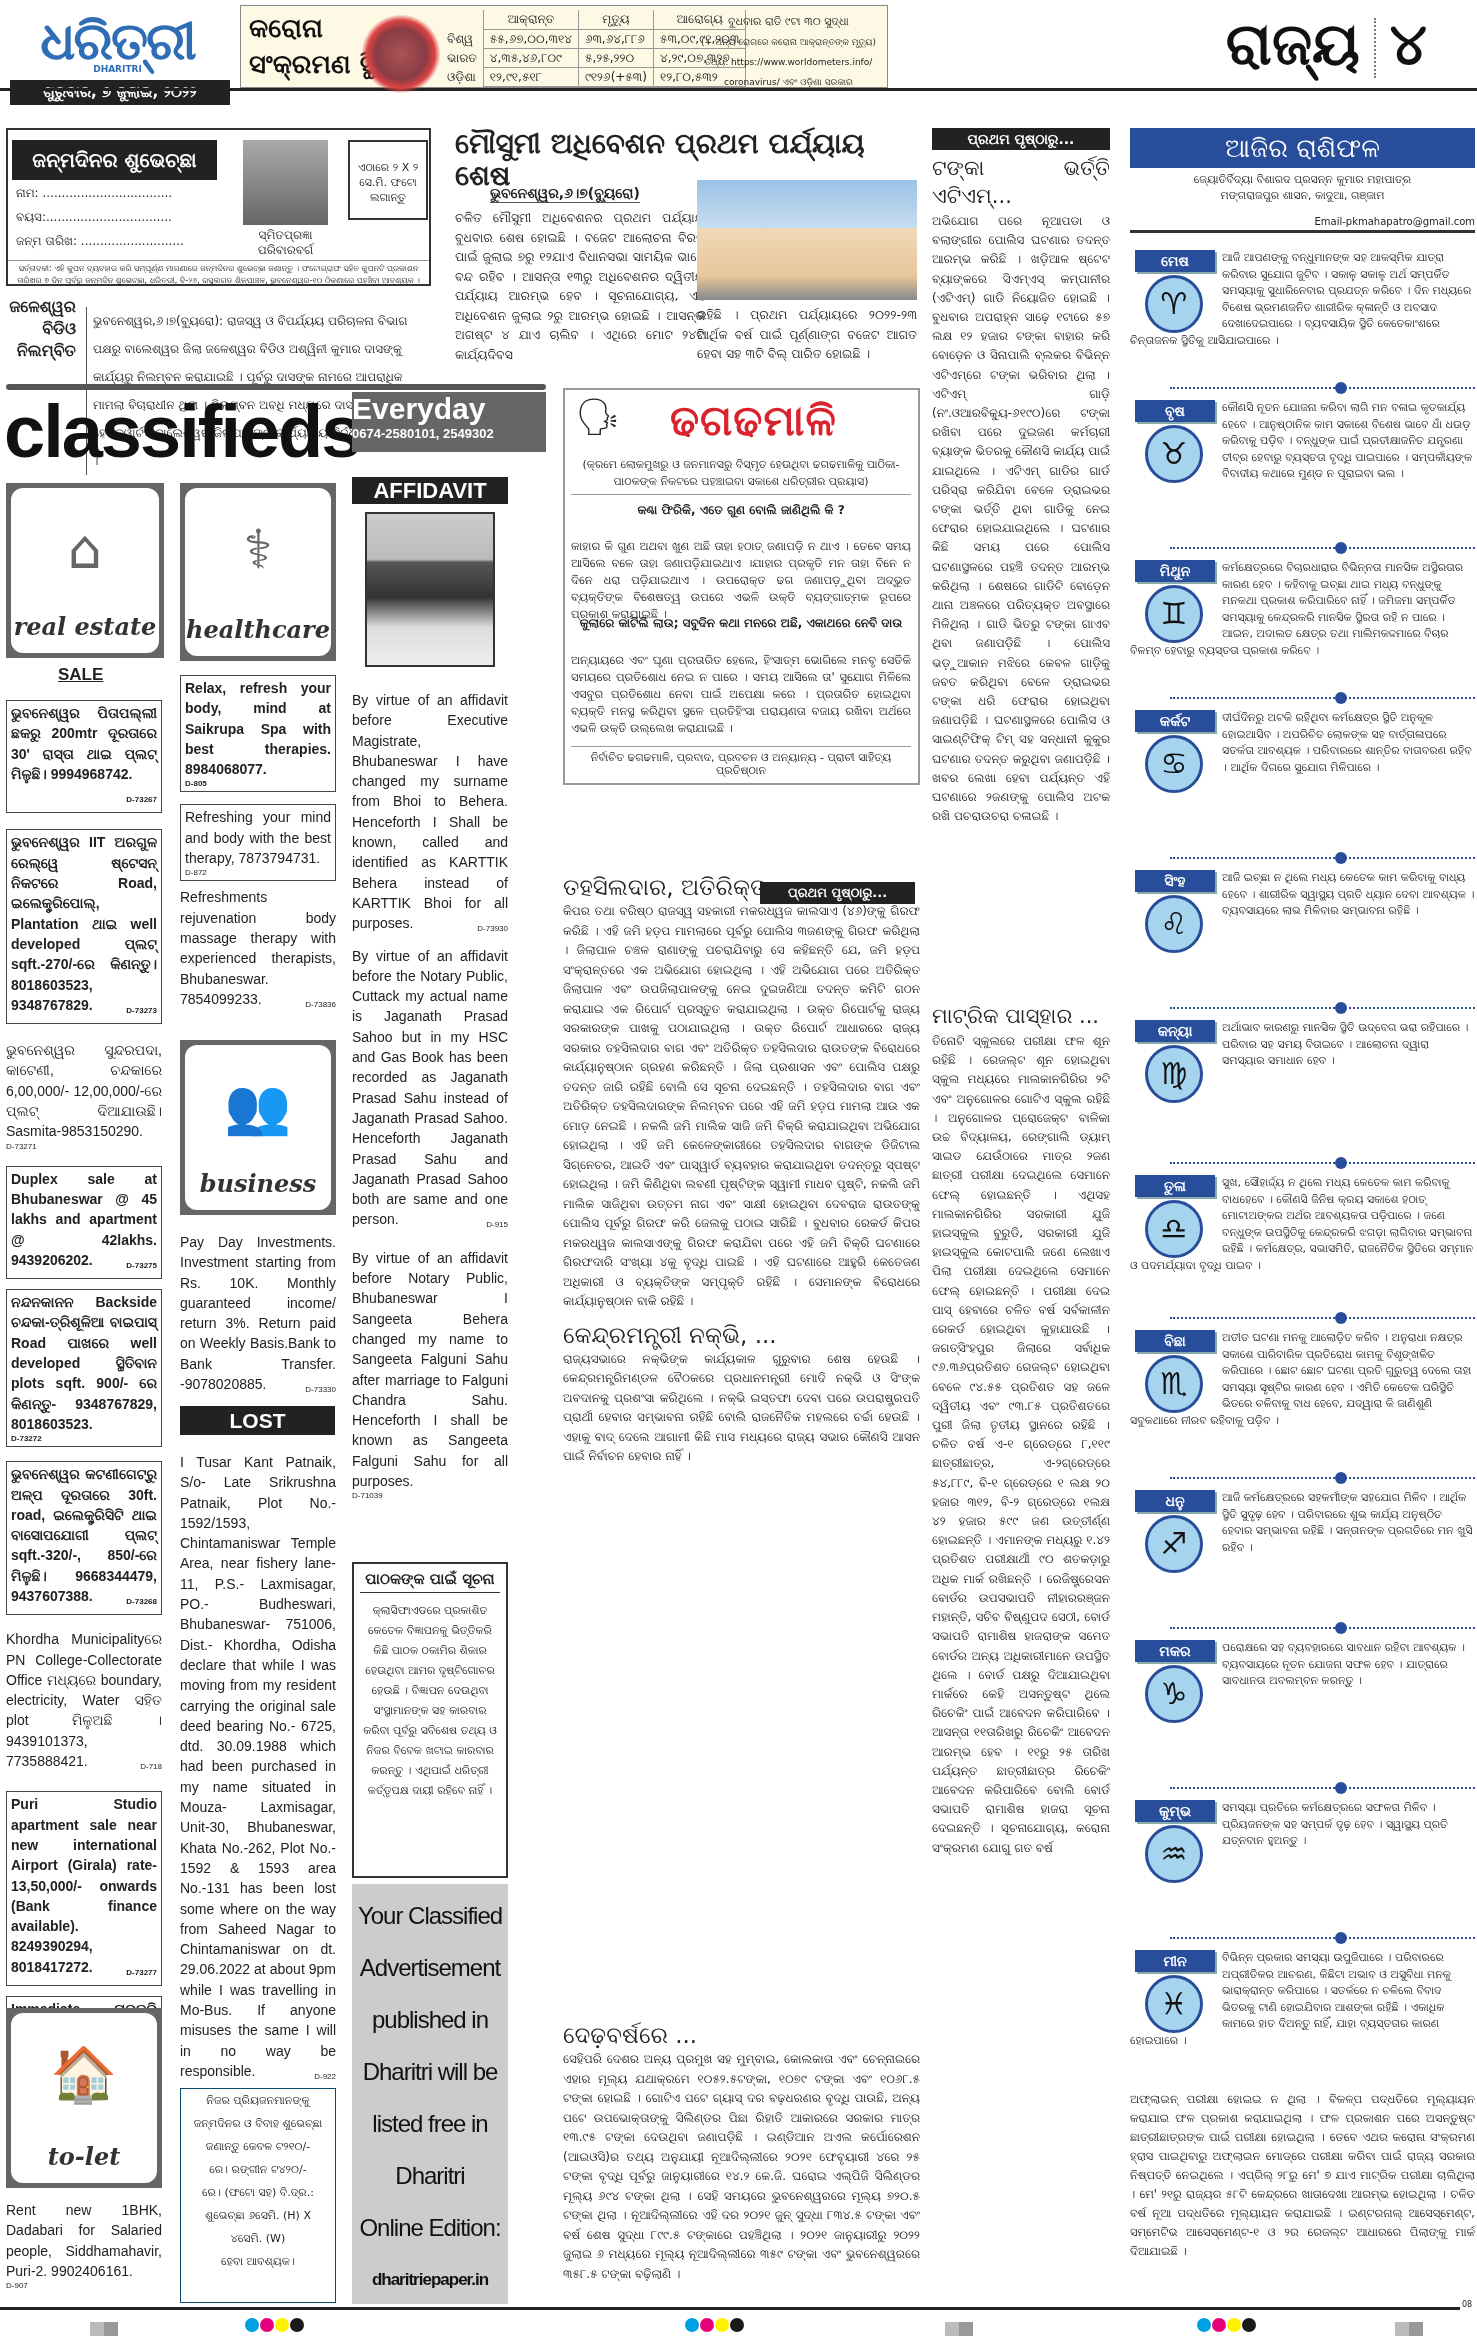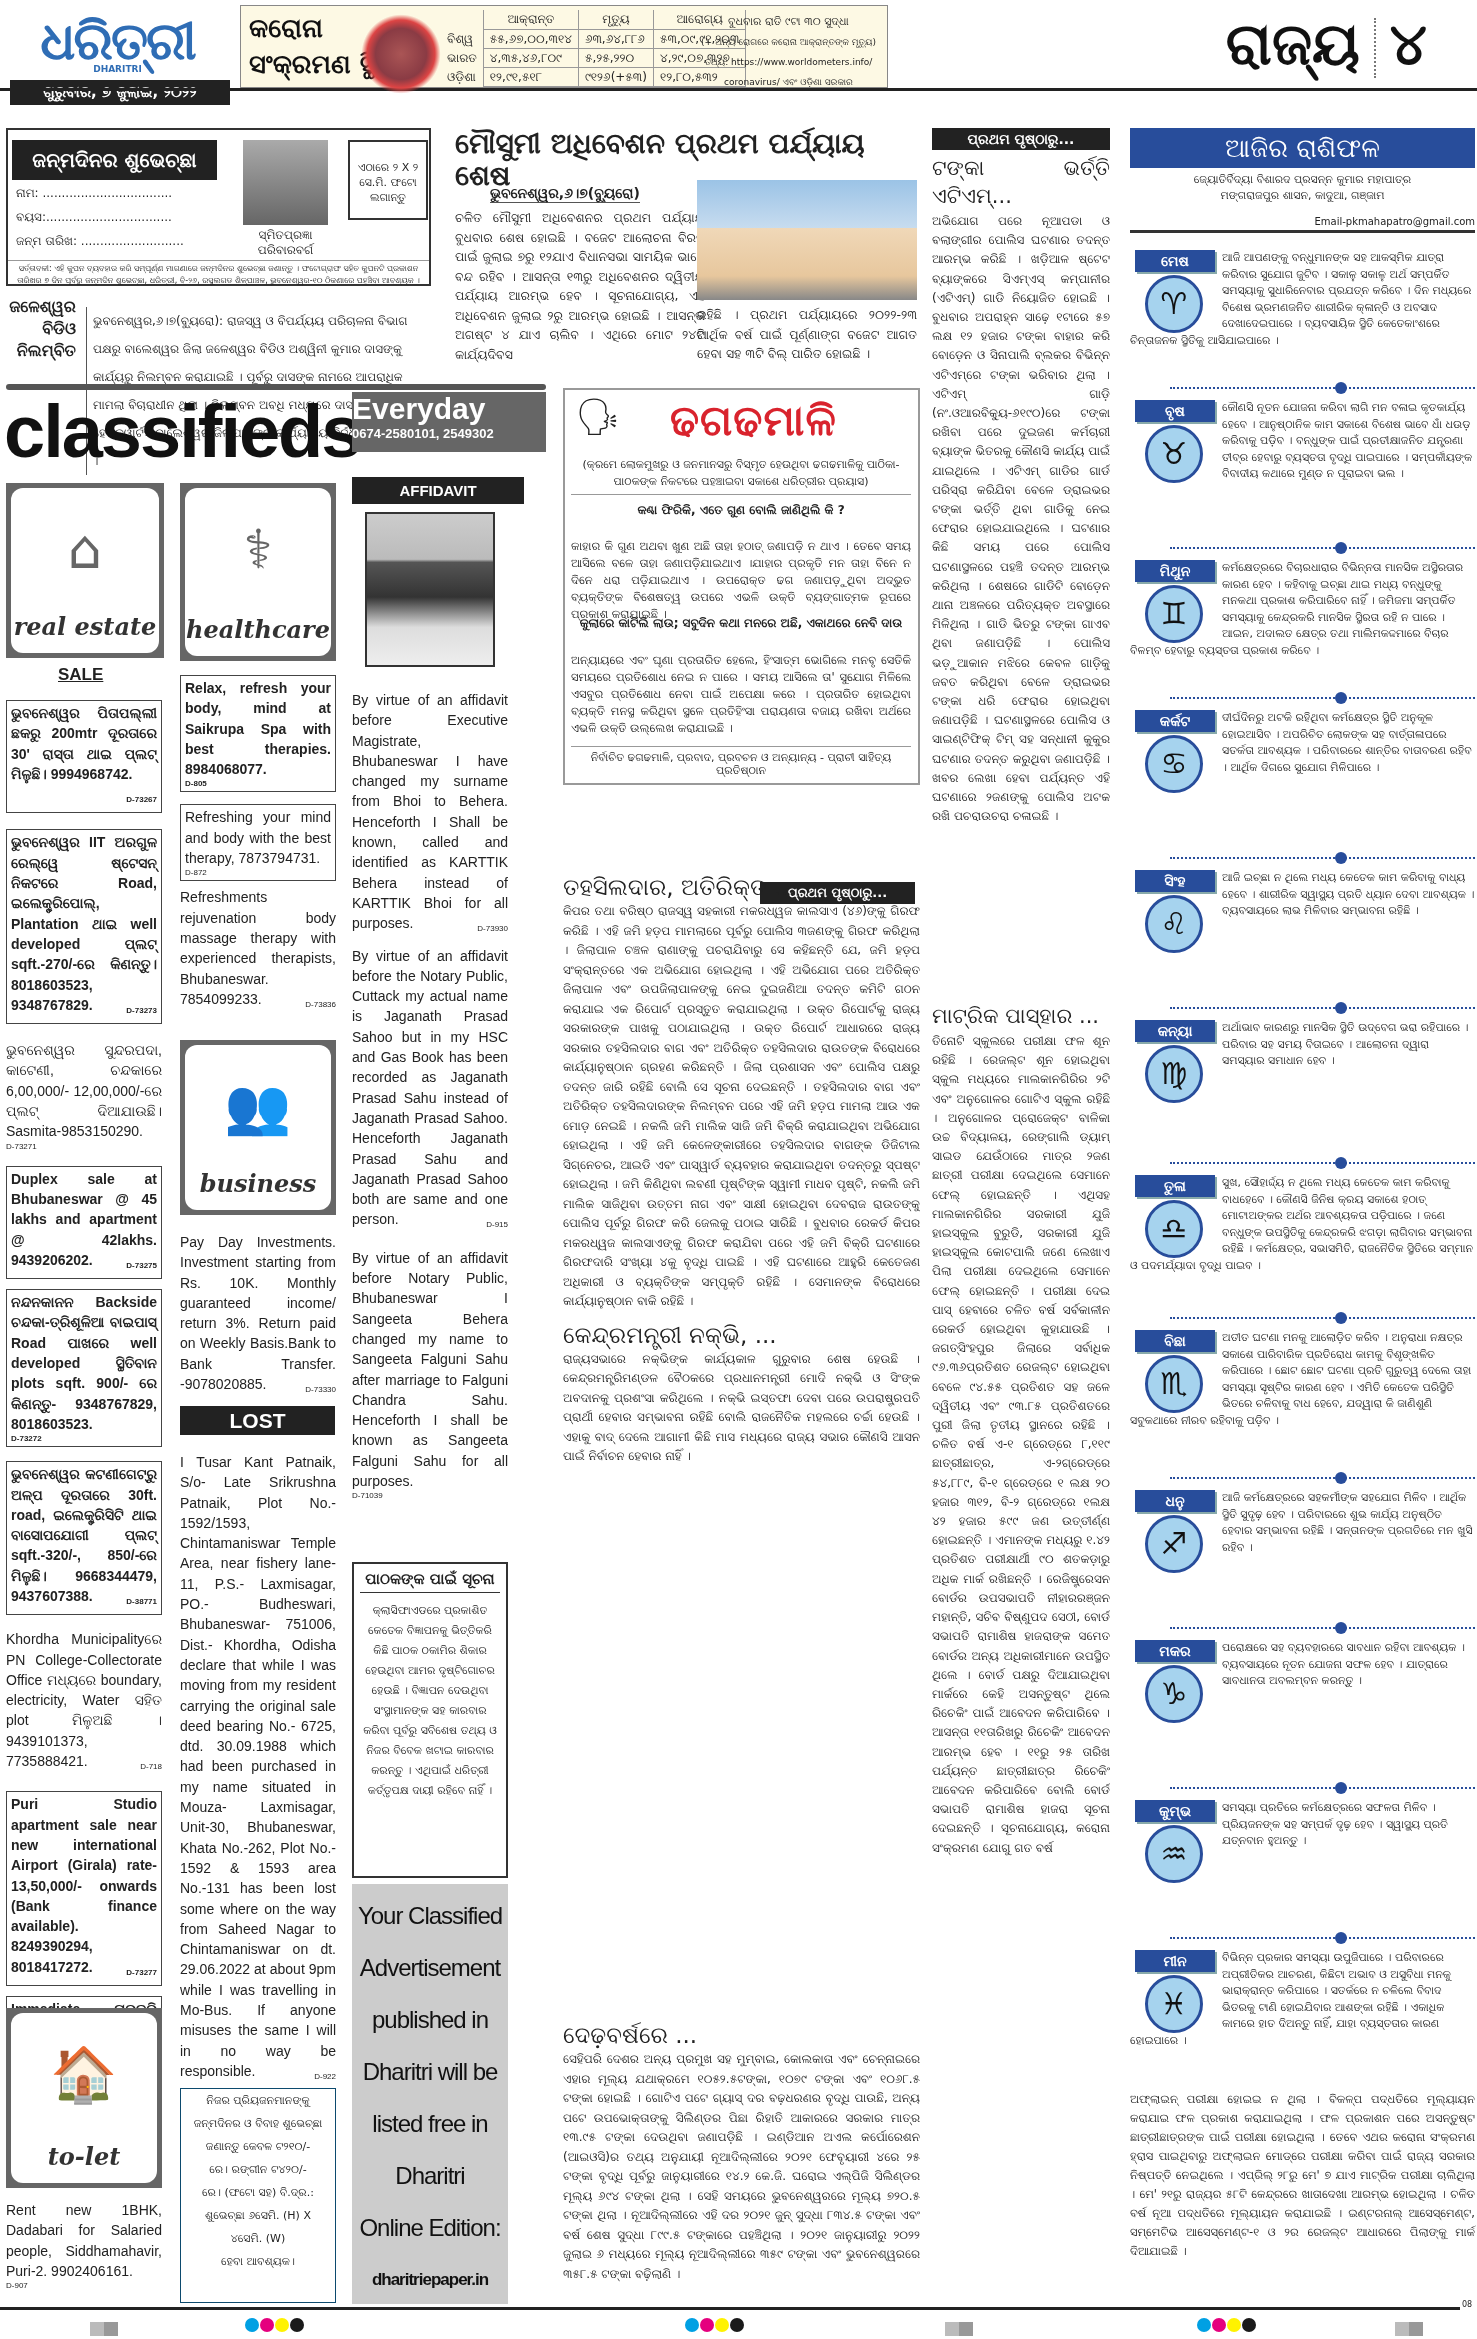--- a/index.html
+++ b/index.html
@@ -59,21 +59,21 @@
   
   .cls-top { left: 6px; top: 384px; width: 540px; height: 6px; background: #555; border-radius: 3px; }
   .cls-title { left: 4px; top: 388px; font-family: "Liberation Sans", sans-serif; font-size: 74px; font-weight: bold; letter-spacing: -2px; line-height: 88px; color: #111; }
   .everyday { left: 352px; top: 392px; width: 194px; height: 60px; background: #666; color: #fff; text-align: left; }
   .everyday .e1 { font-family: "Liberation Sans", sans-serif; font-size: 30px; font-weight: bold; line-height: 34px; }
   .everyday .e2 { font-family: "Liberation Sans", sans-serif; font-size: 13px; font-weight: bold; }
   .catbox { background: #666; padding: 5px; }
   .catbox .in { background: #fff; border-radius: 12px; height: 100%; text-align: center; position: relative; }
   .catbox .cap { position: absolute; bottom: 12px; left: 0; right: 0; font-family: "DejaVu Serif", serif; font-style: italic; font-weight: bold; font-size: 24px; color: #333; }
   .catbox .gl { position: absolute; top: 30px; left: 0; right: 0; font-size: 54px; color: #666; }
-  .aff-hdr { left: 352px; top: 477px; width: 172px; height: 27px; background: #222; color: #fff; font-family: "Liberation Sans", sans-serif; font-weight: bold; font-size: 15px; text-align: center; line-height: 27px; }
+  .aff-hdr { left: 352px; top: 477px; width: 156px; height: 27px; background: #222; color: #fff; font-family: "Liberation Sans", sans-serif; font-weight: bold; font-size: 22px; text-align: center; line-height: 27px; }
   .aff-photo { left: 365px; top: 512px; width: 130px; height: 155px; border: 2px solid #333; background: linear-gradient(#ccc 0%, #bbb 30%, #555 32%, #333 55%, #ddd 75%, #eee 100%); }
   .clsc { font-family: "Liberation Sans", sans-serif; font-size: 14px; line-height: 20.3px; text-align: justify; }
   .clsc .code { font-size: 8px; float: right; margin-top: 6px; }
   .clsc .codel { font-size: 8px; display: block; line-height: 10px; }
   .boxad { border: 1px solid #444; padding: 2px 4px; font-weight: bold; }
   .boxad.norm { font-weight: normal; }
   .sale-h { left: 58px; top: 665px; font-family: "Liberation Sans", sans-serif; font-weight: bold; font-size: 17px; text-decoration: underline; }
   .lost-h { left: 180px; top: 1406px; width: 155px; height: 29px; background: #222; color: #fff; font-family: "Liberation Sans", sans-serif; font-weight: bold; font-size: 21px; text-align: center; line-height: 29px; }
   .notice { left: 352px; top: 1562px; width: 156px; height: 316px; border: 2px solid #333; text-align: center; padding: 6px; }
   .notice .t { font-size: 15px; font-weight: bold; border-bottom: 1px solid #333; padding-bottom: 4px; margin-bottom: 8px; }
@@ -335,21 +335,21 @@
 <div class="abs aff-photo"></div>
 
 <div class="abs sale-h">SALE</div>
 
 <div class="abs clsc" style="left:6px; top:700px; width:156px">
   <div class="boxad" style="margin-bottom:16px"><span>ଭୁବନେଶ୍ୱର ପିତାପଲ୍ଲୀ ଛକରୁ 200mtr ଦୂରତାରେ 30' ରାସ୍ତା ଥାଇ ପ୍ଲଟ୍ ମିଳୁଛି। 9994968742.</span><span class="code">D-73267</span><div style="clear:both"></div></div>
   <div class="boxad" style="margin-bottom:16px"><span>ଭୁବନେଶ୍ୱର IIT ଅରଗୁଳ ରେଲ୍‌ୱେ ଷ୍ଟେସନ୍ ନିକଟରେ Road, ଇଲେକ୍ଟ୍ରିପୋଲ୍, Plantation ଥାଇ well developed ପ୍ଲଟ୍ sqft.-270/-ରେ କିଣନ୍ତୁ। 8018603523, 9348767829.</span><span class="code">D-73273</span><div style="clear:both"></div></div>
   <div style="margin-bottom:14px"><span>ଭୁବନେଶ୍ୱର ସୁନ୍ଦରପଦା, କାଟେଣୀ, ଚନ୍ଦକାରେ 6,00,000/- 12,00,000/-ରେ ପ୍ଲଟ୍ ଦିଆଯାଉଛି। Sasmita-9853150290.</span><span class="codel">D-73271</span></div>
   <div class="boxad" style="margin-bottom:10px"><span>Duplex sale at Bhubaneswar @ 45 lakhs and apartment @ 42lakhs. 9439206202.</span><span class="code">D-73275</span><div style="clear:both"></div></div>
   <div class="boxad" style="margin-bottom:14px"><span>ନନ୍ଦନକାନନ Backside ଚନ୍ଦକା-ତ୍ରିଶୂଳିଆ ବାଇପାସ୍ Road ପାଖରେ well developed ସ୍ଥିତିବାନ plots sqft. 900/- ରେ କିଣନ୍ତୁ- 9348767829, 8018603523.</span><span class="codel">D-73272</span></div>
-  <div class="boxad" style="margin-bottom:14px"><span>ଭୁବନେଶ୍ୱର କଟଣୀଗେଟ୍‌ରୁ ଅଳ୍ପ ଦୂରତାରେ 30ft. road, ଇଲେକ୍ଟ୍ରିସିଟି ଥାଇ ବାସୋପଯୋଗୀ ପ୍ଲଟ୍ sqft.-320/-, 850/-ରେ ମିଳୁଛି। 9668344479, 9437607388.</span><span class="code">D-38771</span><div style="clear:both"></div></div>
+  <div class="boxad" style="margin-bottom:14px"><span>ଭୁବନେଶ୍ୱର କଟଣୀଗେଟ୍‌ରୁ ଅଳ୍ପ ଦୂରତାରେ 30ft. road, ଇଲେକ୍ଟ୍ରିସିଟି ଥାଇ ବାସୋପଯୋଗୀ ପ୍ଲଟ୍ sqft.-320/-, 850/-ରେ ମିଳୁଛି। 9668344479, 9437607388.</span><span class="code">D-73268</span><div style="clear:both"></div></div>
   <div style="margin-bottom:14px"><span>Khordha Municipalityରେ PN College-Collectorate Office ମଧ୍ୟରେ boundary, electricity, Water ସହିତ plot ମିଳୁଅଛି । 9439101373, 7735888421.</span><span class="code">D-718</span><div style="clear:both"></div></div>
   <div class="boxad" style="margin-bottom:10px"><span>Puri Studio apartment sale near new international Airport (Girala) rate-13,50,000/- onwards (Bank finance available). 8249390294, 8018417272.</span><span class="code">D-73277</span><div style="clear:both"></div></div>
   <div class="boxad"><span>Immediate ଘରକରି ରହିବା ପାଇଁ ଭିଙ୍ଗାରପୁରଠାରେ sqft. 500/ ବାଳକାଟିରେ sqft.1000/-. 8114929186.</span><span class="codel">D-73929</span></div>
 </div>
 
 <div class="abs catbox" style="left:6px; top:2008px; width:156px; height:180px">
   <div class="in">
       <div class="gl">🏠</div>
       <div class="cap">to-let</div>
     </div>

